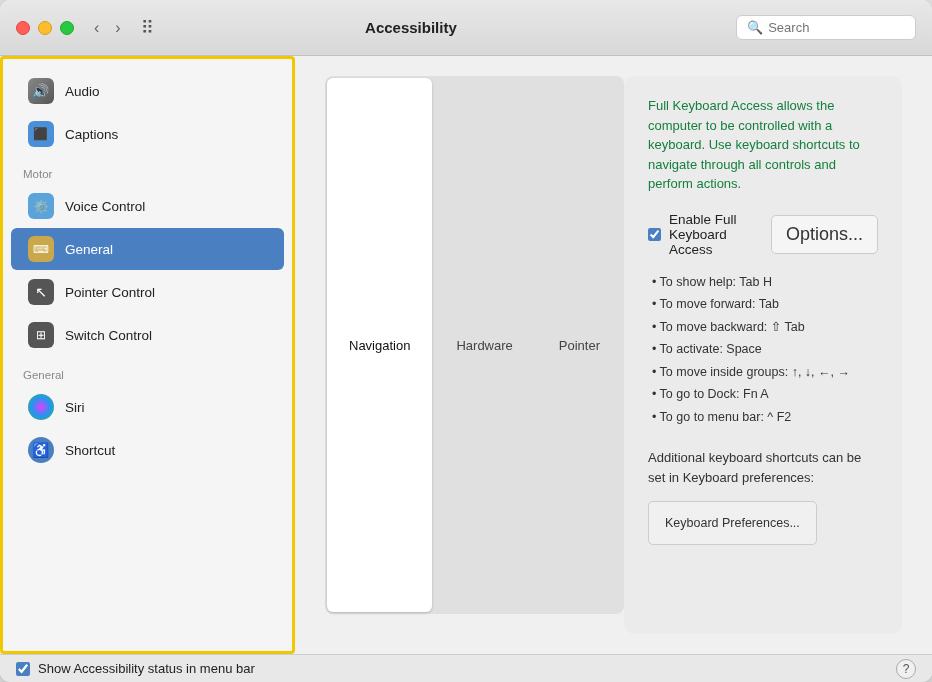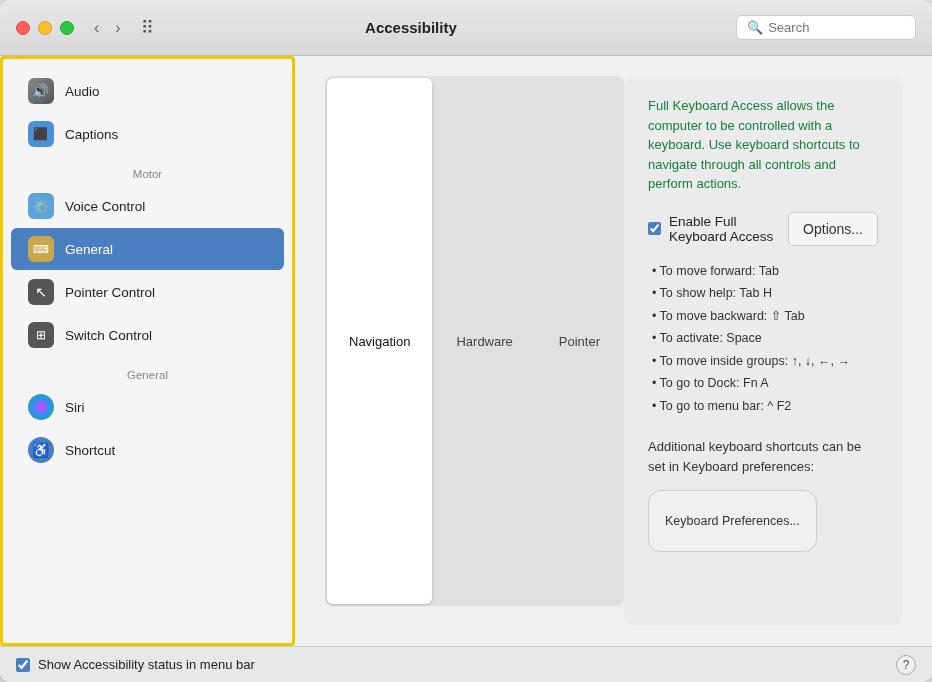--- a/index.html
+++ b/index.html
@@ -136,21 +136,20 @@
     }
     .sidebar-item.selected .item-label {
       color: white;
     }
     .section-label {
       font-size: 11.5px;
       color: #888;
       font-weight: 500;
       padding: 12px 20px 4px;
       text-transform: none;
-      text-align: center;
     }
     
     .icon-audio {
       background: linear-gradient(135deg, #888, #555);
       border-radius: 6px;
       color: white;
       font-size: 14px;
       display: flex; align-items: center; justify-content: center;
       width: 26px; height: 26px;
     }
@@ -270,51 +269,51 @@
       font-size: 13.5px;
       color: #222;
       font-weight: 500;
     }
     .options-btn {
       margin-left: auto;
       padding: 8px 14px;
       border: 1px solid #ccc;
       border-radius: 5px;
       background: #f5f5f5;
-      font-size: 14px;
+      font-size: 18px;
       cursor: pointer;
       color: #333;
     }
     .shortcuts-list {
       margin-bottom: 20px;
       padding-left: 4px;
     }
     .shortcut-item {
       font-size: 12.5px;
       color: #333;
       line-height: 1.8;
     }
     .additional-text {
       font-size: 13px;
       color: #333;
       line-height: 1.5;
       margin-bottom: 14px;
     }
     .prefs-btn {
-      padding: 23px 16px;
+      padding: 14px 16px;
       border: 1px solid #ccc;
-      border-radius: 13px;
+      border-radius: 5px;
       background: #f0f0f0;
       font-size: 12.5px;
       cursor: pointer;
       color: #333;
     }
     
     .bottom-bar {
-      height: 36px;
+      height: 28px;
       background: #e8e8e8;
       border-top: 1px solid #ccc;
       display: flex;
       align-items: center;
       padding: 0 16px;
       flex-shrink: 0;
     }
     .bottom-checkbox-row {
       display: flex;
       align-items: center;
@@ -446,22 +445,22 @@
       <div class="content-card">
         <p class="description-text">Full Keyboard Access allows the computer to be controlled with a keyboard. Use keyboard shortcuts to navigate through all controls and perform actions.</p>
 
         <div class="checkbox-row">
           <input type="checkbox" id="enable-kbd" checked="" style="">
           <label class="checkbox-label" for="enable-kbd">Enable Full Keyboard Access</label>
           <button class="options-btn">Options...</button>
         </div>
 
         <div class="shortcuts-list">
+          <div class="shortcut-item">• To show help: Tab H</div>
           <div class="shortcut-item">• To move forward: Tab</div>
-          <div class="shortcut-item">• To show help: Tab H</div>
           <div class="shortcut-item">• To move backward: ⇧ Tab</div>
           <div class="shortcut-item">• To activate: Space</div>
           <div class="shortcut-item">• To move inside groups: ↑, ↓, ←, →</div>
           <div class="shortcut-item">• To go to Dock: Fn A</div>
           <div class="shortcut-item">• To go to menu bar: ^ F2</div>
         </div>
 
         <p class="additional-text">Additional keyboard shortcuts can be set in Keyboard preferences:</p>
         <button class="prefs-btn">Keyboard Preferences...</button>
       </div>

